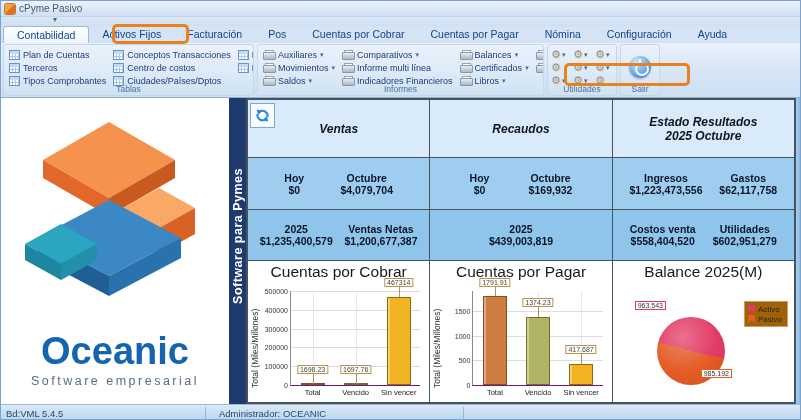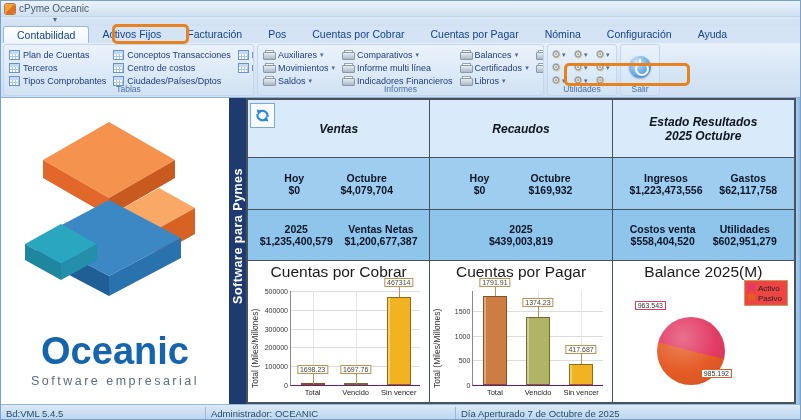--- a/index.html
+++ b/index.html
@@ -117,48 +117,48 @@
   .xcat { position:absolute; top:calc(100% + 3px); transform:translateX(-50%);
     font-size:7.5px; color:#222; white-space:nowrap; }
   .dlabel { position:absolute; transform:translateX(-50%); font-size:7px; color:#444;
     border:1px solid #b89058; background:#fffef8; padding:0 2px; white-space:nowrap; z-index:3; }
   .dconn { position:absolute; width:1px; background:#b89058; }
 
   
   .pie-circle { position:absolute; left:44px; top:56px; width:68px; height:68px; border-radius:50%; }
   .pie-circle::after { content:""; position:absolute; inset:0; border-radius:50%;
     background:radial-gradient(circle at 38% 30%, rgba(255,255,255,.28), rgba(0,0,0,0) 55%, rgba(0,0,0,.10)); }
-  .legend { position:absolute; right:6px; top:19px; border:1px solid #c8a060; background:#ef4444;
+  .legend { position:absolute; right:6px; top:40px; border:1px solid #c8a060; background:#a16207;
     padding:2px 5px 2px 3px; font-size:8px; color:#222; }
   .lrow { display:flex; align-items:center; gap:3px; height:10px; }
   .flag { width:7px; height:9px; clip-path:polygon(0 0,100% 0,100% 100%,50% 62%,0 100%); }
   .pielab { position:absolute; font-size:7px; color:#333; background:#fff; border:1px solid #888;
     padding:0 2px; z-index:3; }
   #plab-0 { left:22px; top:40px; }
   #plab-1 { left:88px; top:108px; }
 
   
   .statusbar { position:absolute; left:0; top:403px; width:801px; height:17px;
     background:linear-gradient(#dbe9f7,#b9d4ec); border-top:1px solid #98b8d8;
     display:flex; align-items:center; font-size:9.5px; color:#2a4a6a; }
   .sb-sec { border-right:1px solid #9cb8d4; height:13px; line-height:13px; padding-left:5px; }
-  .sb-1 { width:205px; } .sb-2 { width:250px; } .sb-3 { flex:1; border-right:none; }
+  .sb-1 { width:205px; } .sb-2 { width:250px;margin-left:8px; } .sb-3 { flex:1; border-right:none; }
   .sb-ind { display:flex; align-items:center; height:13px; overflow:hidden; width:58px; }
   .sb-ind span { padding:0 4px; border-left:1px solid #9cb8d4; white-space:nowrap;margin-top:28px; }
   .ind-dim { color:#8aa0b8; }
   .ind-on  { color:#10202e; font-weight:bold; }
 </style>
 </head>
 <body>
 
 <div class="app">
 
   <div class="titlebar">
     <span class="appicon"></span>
-    <span class="apptitle">cPyme Oceanic</span>
+    <span class="apptitle">cPyme Pasivo</span>
   </div>
   <div class="qatrow">
     <span class="qat-dd"></span>
   </div>
 
   <div class="tabsrow">
     <div class="tab active">Contabilidad</div>
     <div class="tab">Activos Fijos</div>
     <div class="tab">Facturación</div>
     <div class="tab">Pos</div>
@@ -513,21 +513,20 @@
         <div class="pielab" id="plab-1" style="border-color: rgb(229, 91, 37);">985.192</div>
       </div>
     </div>
 
     <div class="right-frame"></div>
   </div>
 
   <div class="statusbar">
     <div class="sb-sec sb-1">Bd:VML 5.4.5</div>
     <div class="sb-sec sb-2">Administrador: OCEANIC</div>
-    <div class="sb-sec sb-3">Día Aperturado 7 de Octubre de 2025</div>
     <div class="sb-ind">
       <span class="ind-dim">MAY</span>
       <span class="ind-on">NUM</span>
 
     </div>
   </div>
 
 </div>
 
 </body></html>

